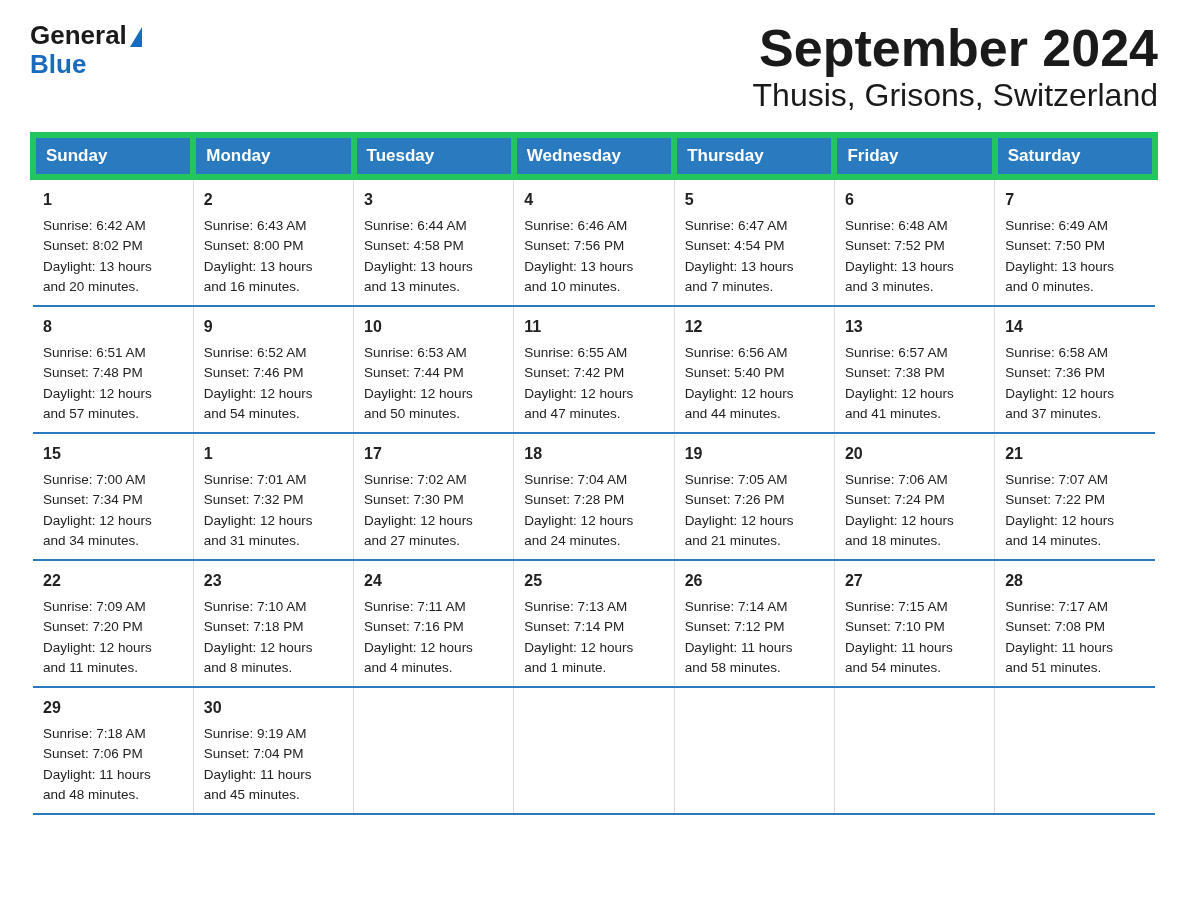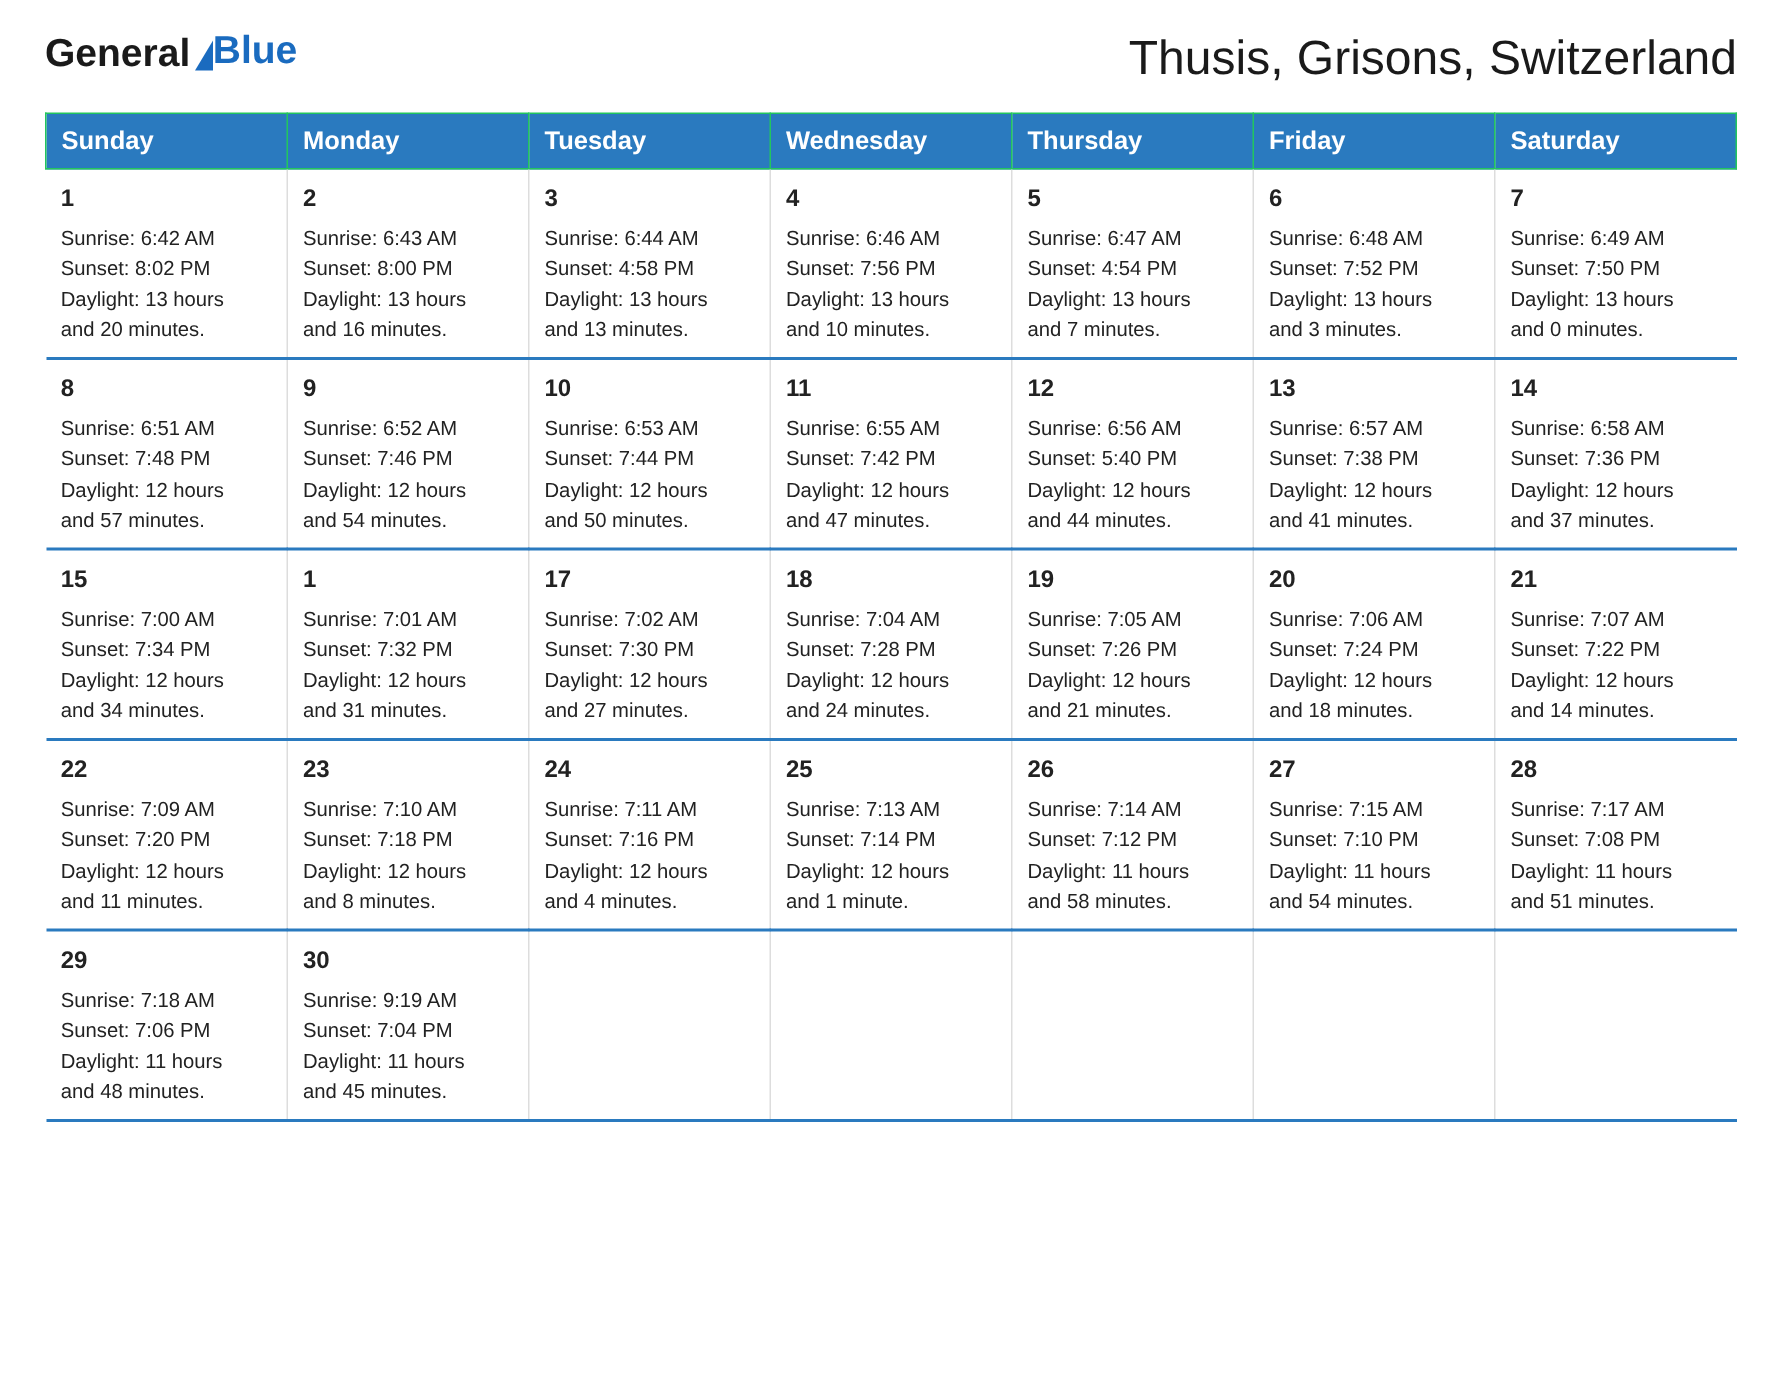--- a/index.html
+++ b/index.html
@@ -12,21 +12,21 @@
       padding: 20px 30px;
     }
     .header {
       display: flex;
       justify-content: space-between;
       align-items: flex-start;
       margin-bottom: 18px;
     }
     .logo {
       display: flex;
-      flex-direction: row;
+      flex-direction: column;
       align-items: flex-start;
     }
     .logo-bottom {
       color: #1a6bbf;
       font-size: 26px;
       font-weight: bold;
       margin-top: -2px;
     }
     .title-block {
       text-align: right;
@@ -49,21 +49,21 @@
     }
     thead tr {
       background: #2a7abf;
     }
     thead th {
       color: #fff;
       font-size: 17px;
       font-weight: bold;
       padding: 8px 10px;
       text-align: left;
-      border: 1px solid #22c55e;
+      border: 6px solid #22c55e;
       margin-top: 48px;
     }
     tbody tr {
       border-bottom: 2px solid #2a7abf;
     }
     tbody td {
       vertical-align: top;
       padding: 8px 10px;
       font-size: 13.5px;
       line-height: 1.5;
@@ -105,20 +105,21 @@
 
 <div class="header">
   <div class="logo">
     <div class="logo-line1">
       <span class="logo-general">General</span>
       <span class="logo-triangle"></span>
     </div>
     <div class="logo-bottom">Blue</div>
   </div>
   <div class="title-block">
+    <h1>September 2024</h1>
     <h2>Thusis, Grisons, Switzerland</h2>
   </div>
 </div>
 
 <table>
   <thead>
     <tr>
       <th>Sunday</th>
       <th>Monday</th>
       <th>Tuesday</th>

